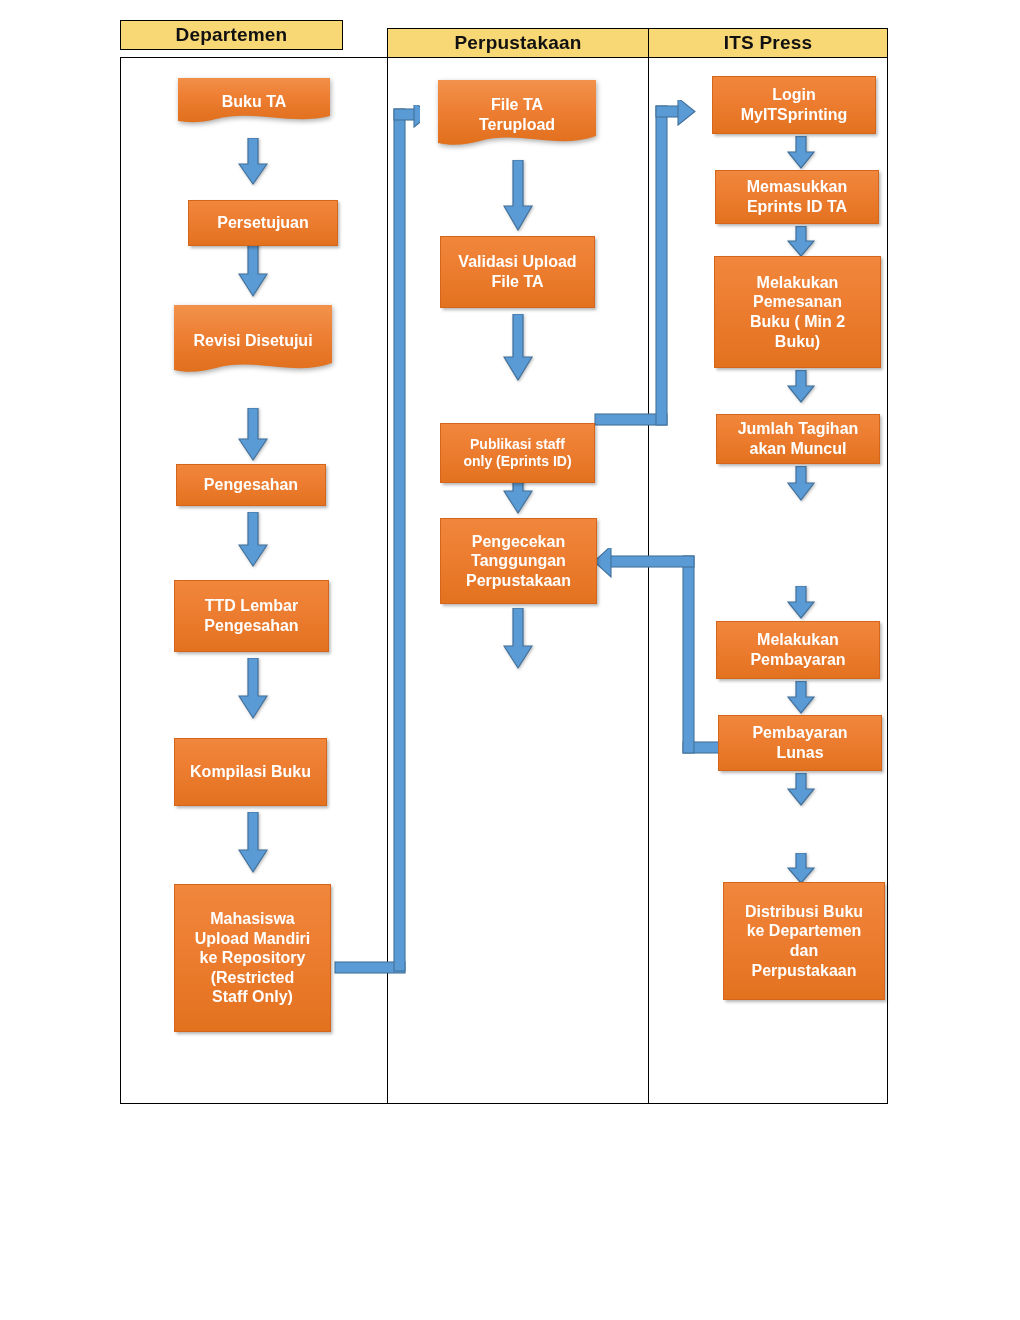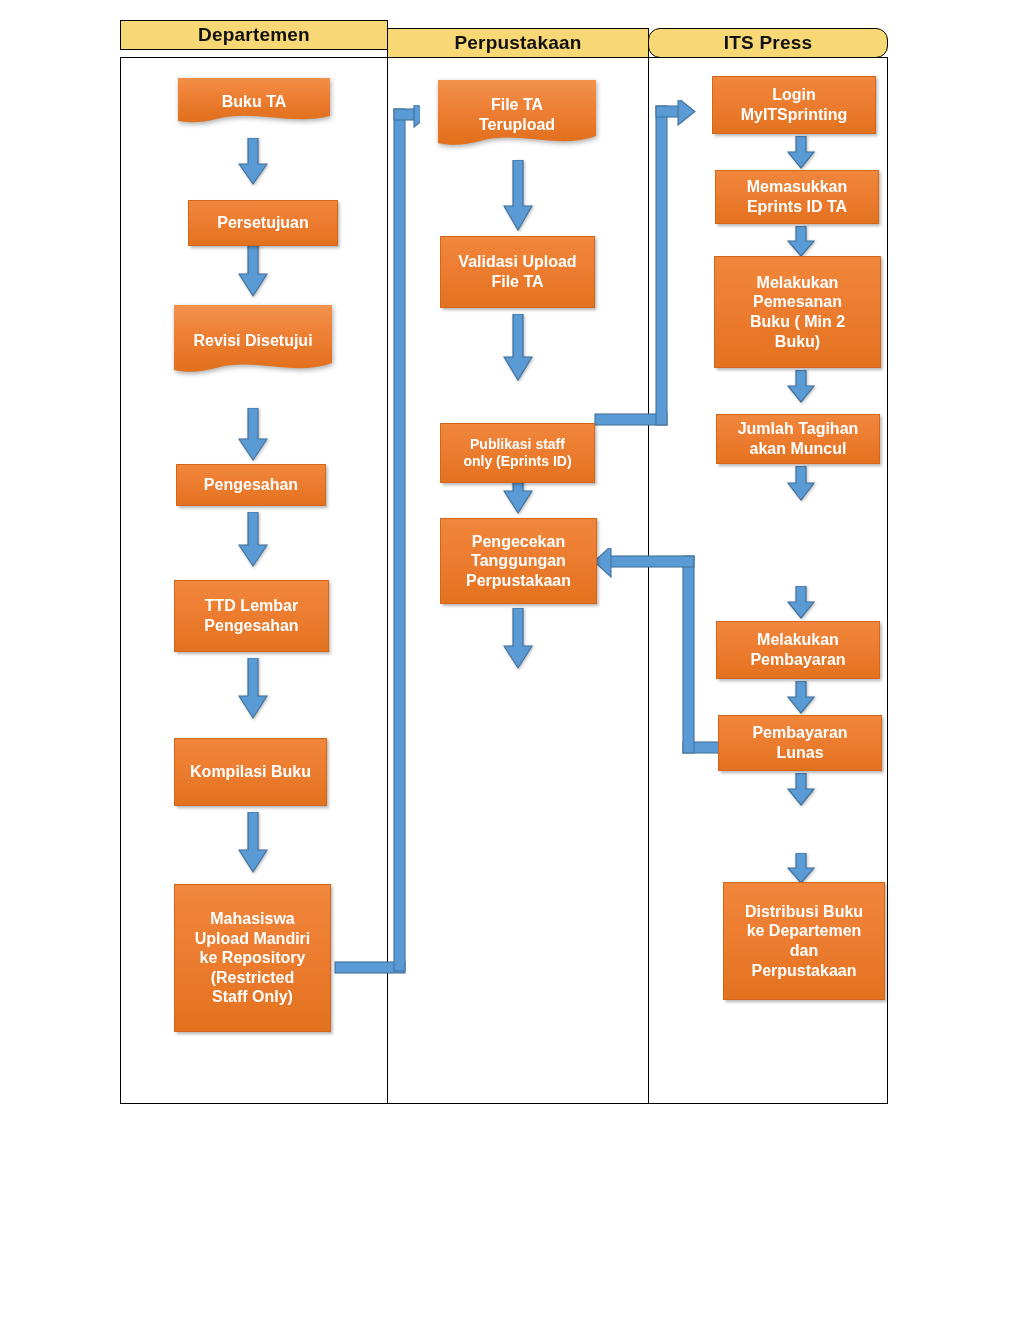--- a/index.html
+++ b/index.html
@@ -45,27 +45,27 @@
   .node.doc span{position:relative;z-index:2;padding:0 6px;}
   .arrow-down{position:absolute;z-index:3;
     filter:drop-shadow(1px 1.5px 1.5px rgba(0,0,0,.28));}
   .elbow{position:absolute;z-index:3;}
 </style>
 </head>
 <body>
 
 <div id="canvas">
 
-  <div class="hdr-cell" style="left:120px;top:20px;width:268px;height:30px;">
+  <div class="hdr-cell" style="left:120px;top:20px;width:223px;height:30px;">
     <span>Departemen</span>
   </div>
   <div class="hdr-cell" style="left:387px;top:28px;width:262px;height:30px;">
     <span>Perpustakaan</span>
   </div>
-  <div class="hdr-cell" style="left:648px;top:28px;width:240px;height:30px;border-radius:12px;">
+  <div class="hdr-cell" style="left:648px;top:28px;width:240px;height:30px;">
     <span>ITS Press</span>
   </div>
 
   <div class="body-cell" style="left:120px;top:57px;width:268px;height:1047px;"></div>
   <div class="body-cell" style="left:387px;top:57px;width:262px;height:1047px;"></div>
   <div class="body-cell" style="left:648px;top:57px;width:240px;height:1047px;"></div>
 
   <div class="node doc" style="left:178px;top:78px;width:152px;height:48px;font-size:16px;justify-content:center;">
     <svg class="docbg" viewBox="0 0 152 48" preserveAspectRatio="none">
       <defs>

